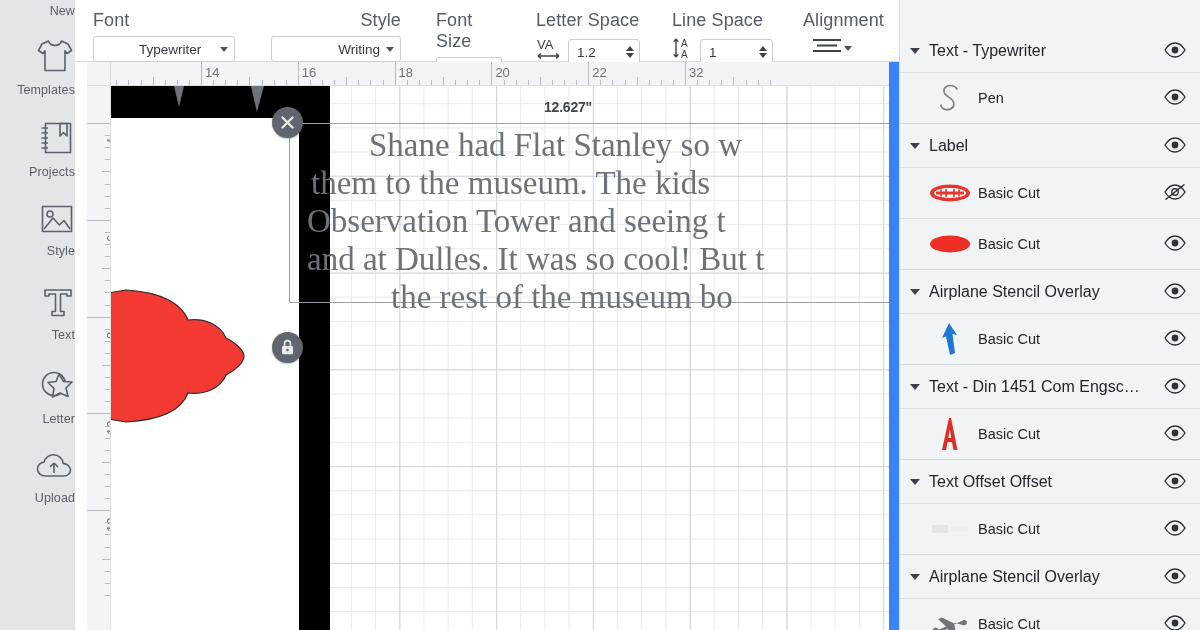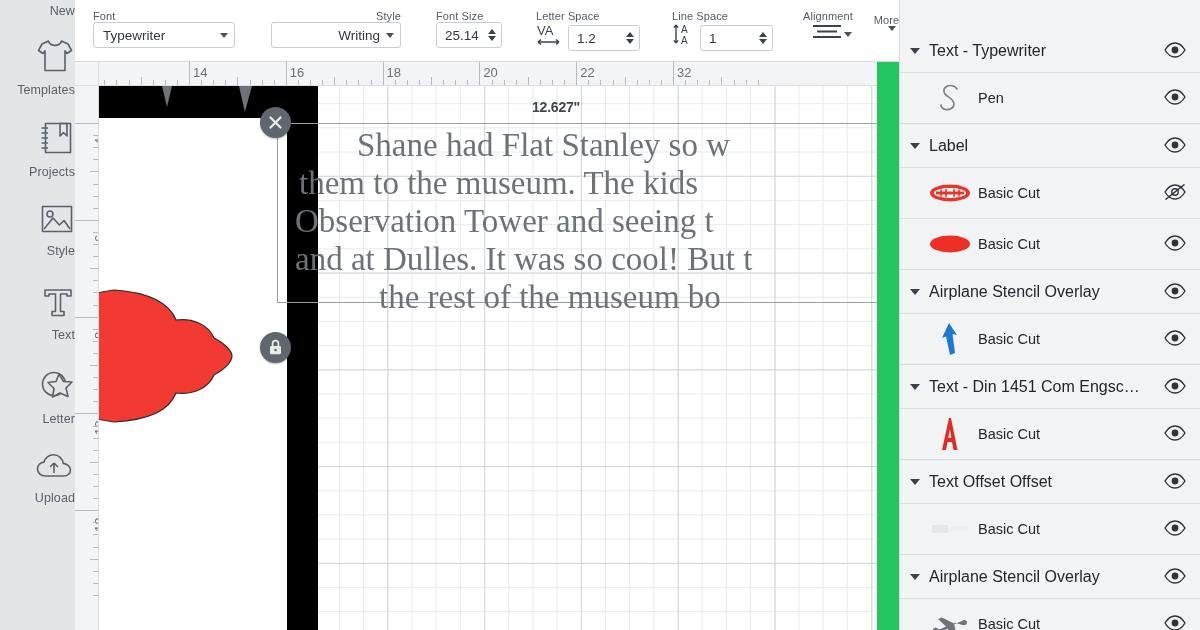--- a/index.html
+++ b/index.html
@@ -38,51 +38,51 @@
   .center { position: relative; width: 825px; flex: 0 0 825px; height: 630px; background:#fff; }
 
   
   .toolbar {
     position: absolute; top: 0; left: 0; width: 825px; height: 62px;
     background: #ffffff; border-bottom: 1px solid #d9dbde;
     display: flex; align-items: flex-start;
   }
   .tgroup { position: relative; height: 62px; padding-top: 10px; }
   .tlabel {
-    font-size: 11px; color: #545b66; display: block;
+    font-size: 18px; color: #545b66; margin-bottom: 5px; display: block;
     letter-spacing: .1px;
   }
   .tsep { width: 1px; height: 44px; background: #dcdee1; margin-top: 9px; }
   .sel {
     height: 26px; border: 1px solid #c9ccd1; border-radius: 3px;
     background: #fff; display: flex; align-items: center;
     padding: 0 6px 0 9px; font-size: 13.5px; color: #33373d; cursor: pointer;
   }
-  .sel .val { flex: 1; white-space: nowrap; overflow: hidden; }
+  .sel .val { flex: 1; white-space: nowrap; overflow: hidden; margin-left: 36px; }
   .caret {
     width: 0; height: 0; border-left: 4.5px solid transparent;
     border-right: 4.5px solid transparent; border-top: 5.5px solid #4b525c;
     margin-left: 6px;
   }
   .numfield {
     height: 26px; border: 1px solid #c9ccd1; border-radius: 3px; background:#fff;
     display: flex; align-items: center; padding: 0 3px 0 8px;
     font-size: 13.5px; color: #33373d;
   }
   .numfield .val { flex:1; white-space: nowrap;}
   .spin { display: flex; flex-direction: column; align-items: center; justify-content:center;
           width: 13px; gap: 2px; cursor: pointer;}
   .spin i { display:block; width:0; height:0; border-left:4px solid transparent;
             border-right:4px solid transparent; }
   .spin i.up { border-bottom: 5px solid #3c424b; }
   .spin i.dn { border-top: 5px solid #3c424b; }
   .fieldrow { display:flex; align-items:flex-end; gap:6px; }
 
   
-  .canvaswrap { position:absolute; top:62px; left:0; width:924px; height:568px; background:#22c55e; }
+  .canvaswrap { position:absolute; top:62px; left:12px; width:924px; height:568px; background:#3b82f6; }
   .ruler-corner { position:absolute; top:0; left:0; width:24px; height:24px; background:#f3f4f6; border-right:1px solid #dcdee1; border-bottom:1px solid #dcdee1;}
   .ruler-h {
     position:absolute; top:0; left:24px; width:778px; height:24px;
     background:#f3f4f6; border-bottom:1px solid #dcdee1; overflow:hidden;
   }
   .ruler-v {
     position:absolute; top:24px; left:0; width:24px; height:544px;
     background:#f3f4f6; border-right:1px solid #dcdee1; overflow:hidden;
   }
   .rtick { position:absolute; background:#b7bbc1; }

